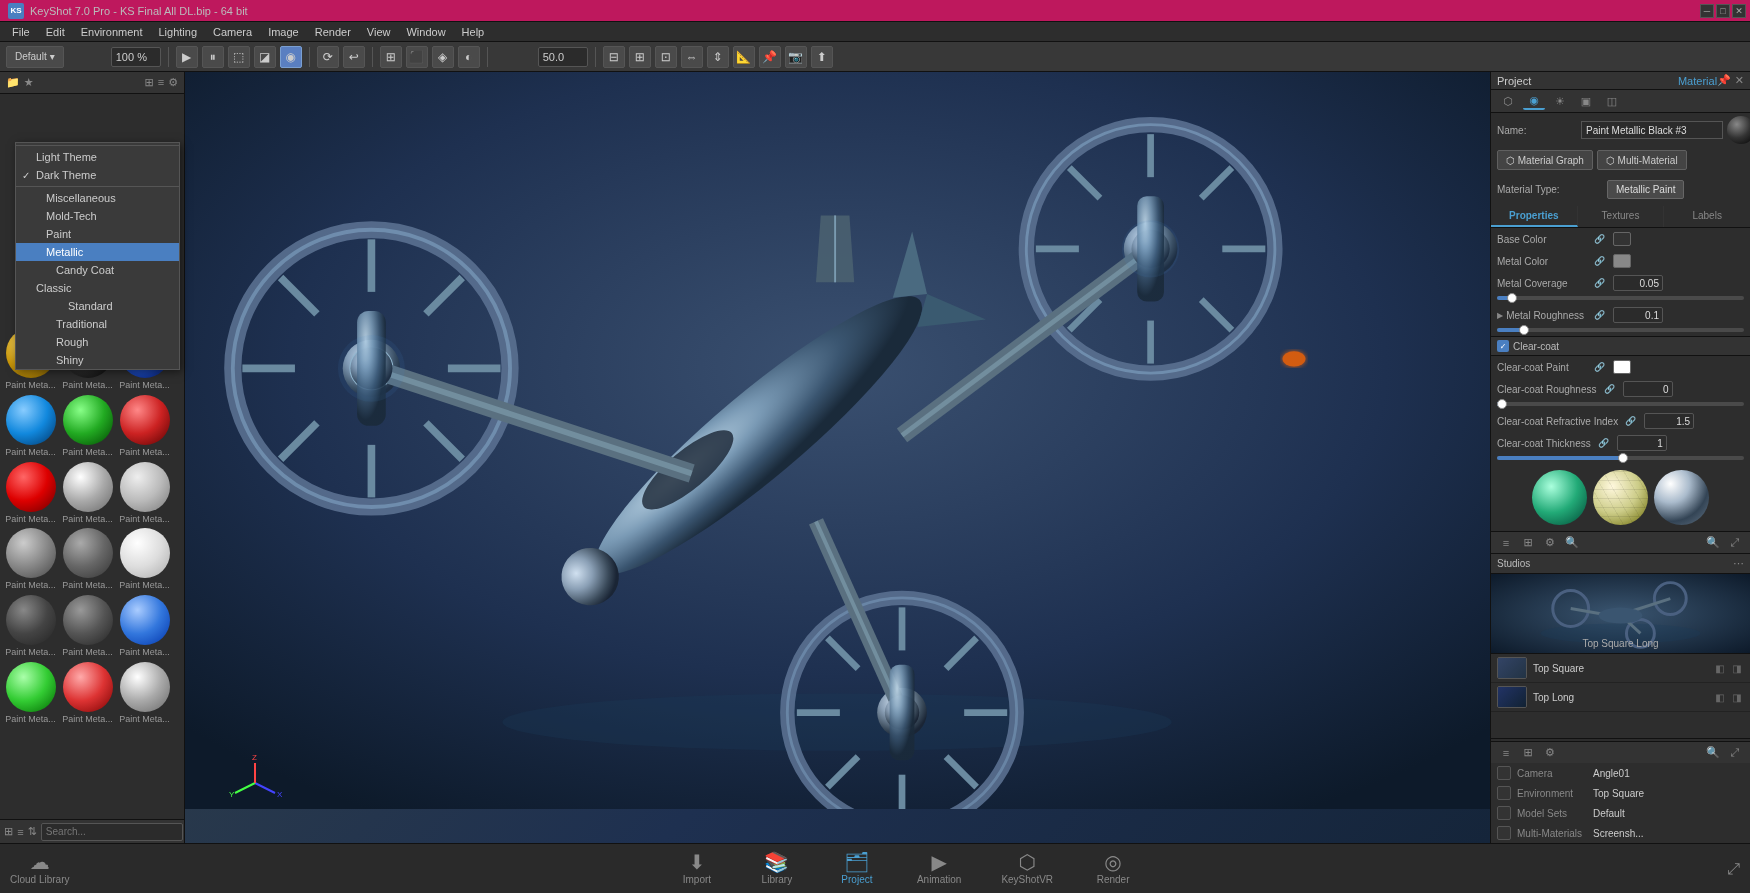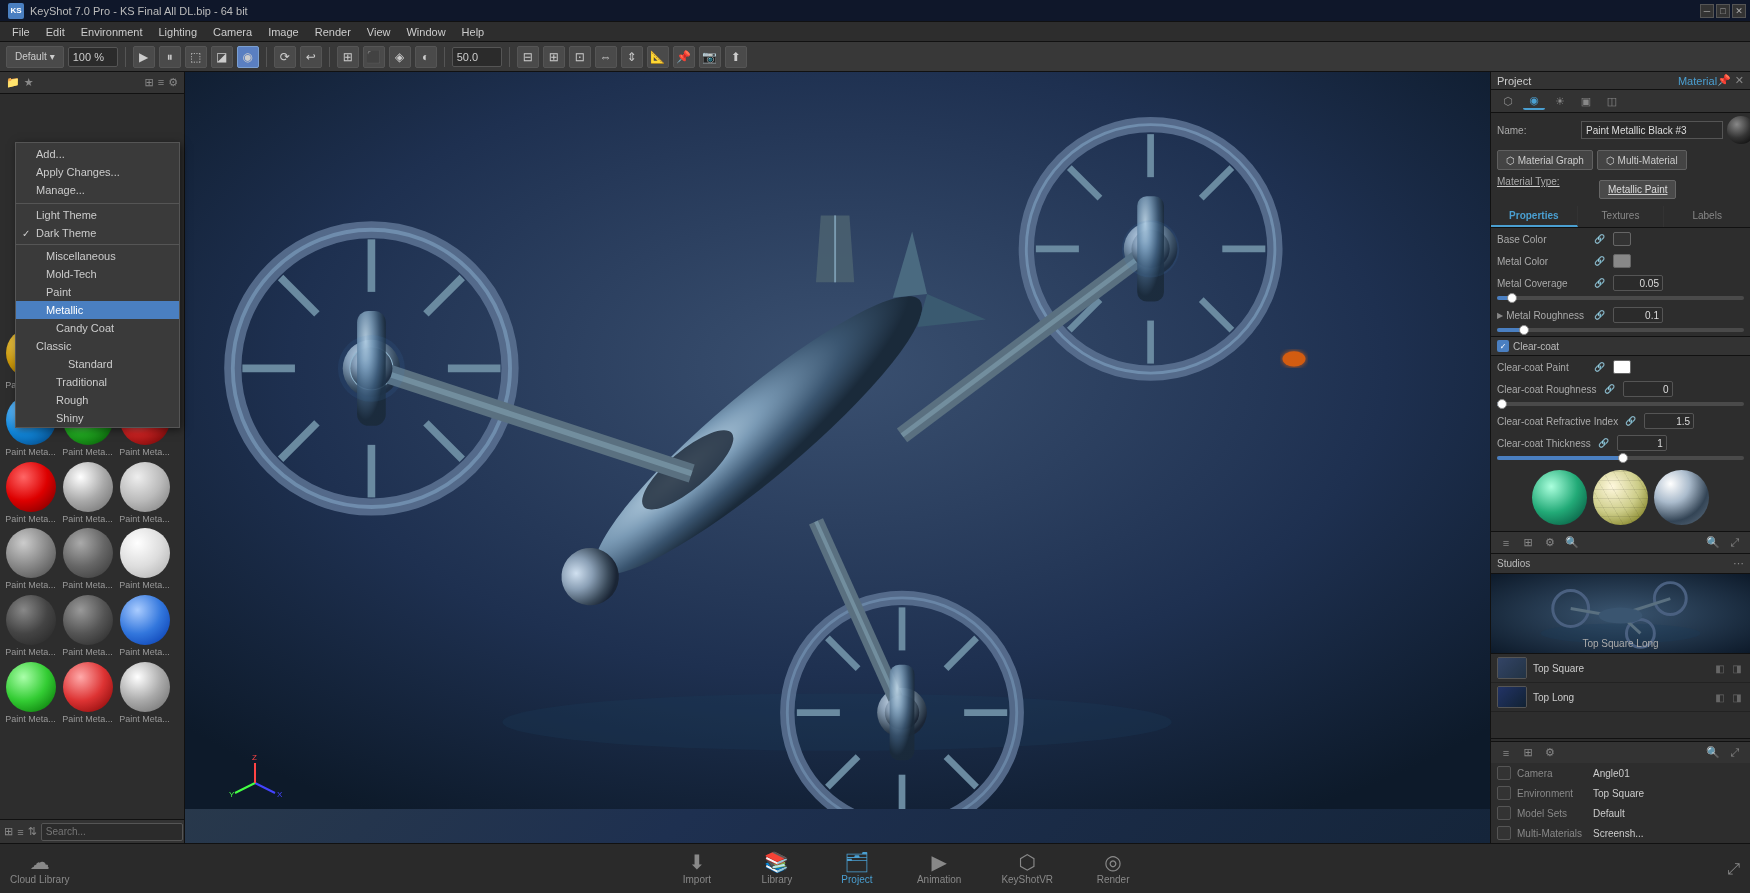--- a/index.html
+++ b/index.html
@@ -10,21 +10,21 @@
       font-family: 'Segoe UI', Arial, sans-serif;
       font-size: 11px;
       background: #2b2b2b;
       color: #ccc;
       user-select: none;
     }
 
     
     #title-bar {
       height: 22px;
-      background: #0f172a;
+      background: #be185d;
       display: flex;
       align-items: center;
       padding: 0 8px;
       font-size: 11px;
       color: #bbb;
       border-bottom: 1px solid #111;
       position: relative;
     }
     #title-bar .title-icon {
       width: 16px; height: 16px;
@@ -84,21 +84,21 @@
       border-radius: 2px;
     }
     .toolbar-divider {
       width: 1px; height: 20px;
       background: #555; margin: 0 3px;
     }
     .toolbar-input {
       width: 50px; height: 20px;
       background: #2b2b2b; border: 1px solid #555;
       color: #ccc; font-size: 11px;
-      padding: 0 4px; border-radius: 2px;
+      padding: 0 4px; border-radius: 2px; margin-left: 43px;
     }
     .toolbar-icon-btn {
       width: 22px; height: 22px;
       background: #4a4a4a;
       border: 1px solid #555;
       color: #ccc; cursor: pointer;
       display: flex; align-items: center; justify-content: center;
       font-size: 12px; border-radius: 2px;
     }
     .toolbar-icon-btn.active { background: #5a7fc1; border-color: #7a9fd1; }
@@ -305,24 +305,23 @@
       display: flex; align-items: center; justify-content: center;
       cursor: pointer; font-size: 11px; color: #888; border-radius: 2px;
     }
     .right-tab.active {
       color: #4a9fd1;
       border-bottom: 2px solid #4a9fd1;
     }
 
     
     .prop-row {
-      display: flex; align-items: flex-start;
-      padding: 3px 6px; gap: 16px;
+      display: flex; align-items: center;
+      padding: 3px 6px; gap: 24px;
       min-height: 22px;
-      text-decoration: underline;
     }
     .prop-label {
       color: #aaa; font-size: 10px; min-width: 80px;
     }
 
     
     .mat-type-display {
       margin: 4px 6px;
       padding: 3px 8px;
       background: #4a4a4a; border: 1px solid #666;
@@ -618,25 +617,20 @@
         <span>★</span>
       </div>
       <div class="panel-header-btns">
         <span>⊞</span>
         <span>≡</span>
         <span>⚙</span>
       </div>
     </div>
 
     <div id="dropdown-menu">
-      <div class="dropdown-section">
-        <div class="dropdown-item">Add...</div>
-        <div class="dropdown-item">Apply Changes...</div>
-        <div class="dropdown-item">Manage...</div>
-      </div>
       <div class="dropdown-divider"></div>
       <div class="dropdown-item">Light Theme</div>
       <div class="dropdown-item has-check">Dark Theme</div>
       <div class="dropdown-divider"></div>
       <div class="dropdown-sub-item">Miscellaneous</div>
       <div class="dropdown-sub-item">Mold-Tech</div>
       <div class="dropdown-sub-item">Paint</div>
       <div class="dropdown-sub-item highlighted">Metallic</div>
       <div class="dropdown-sub-item" style="padding-left:40px">Candy Coat</div>
       <div class="dropdown-sub-item" style="padding-left:20px">Classic</div>

